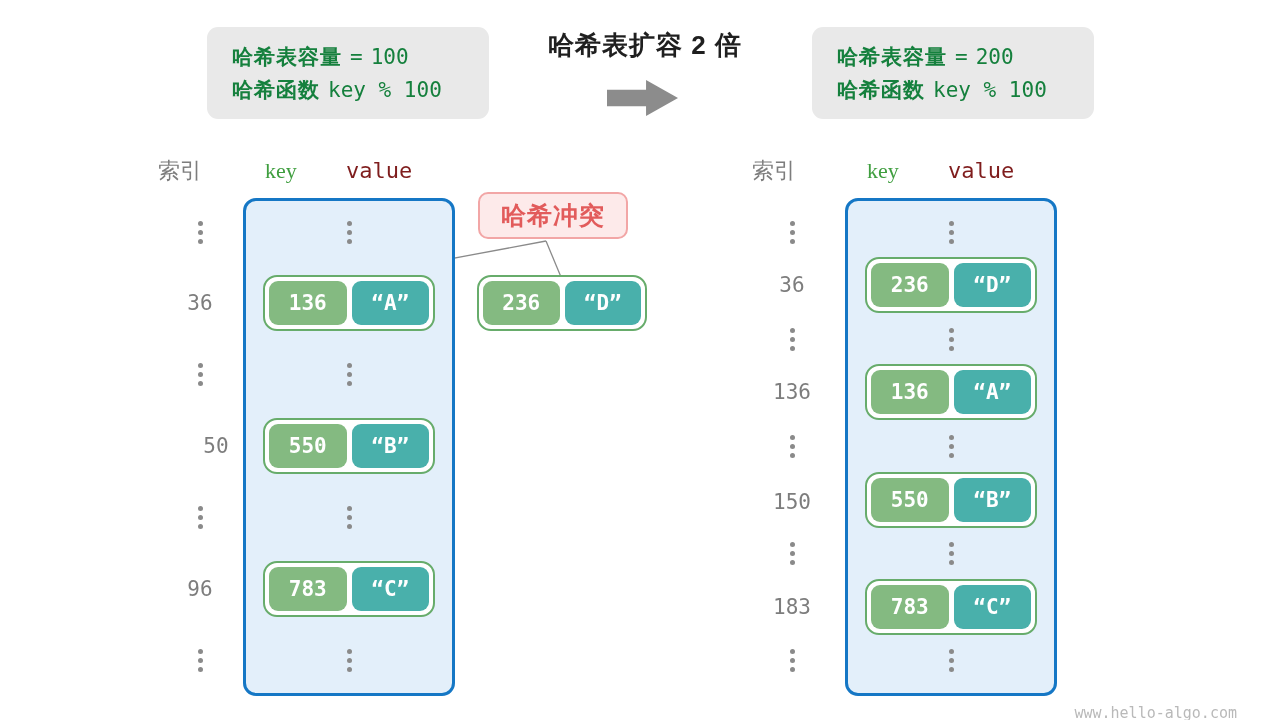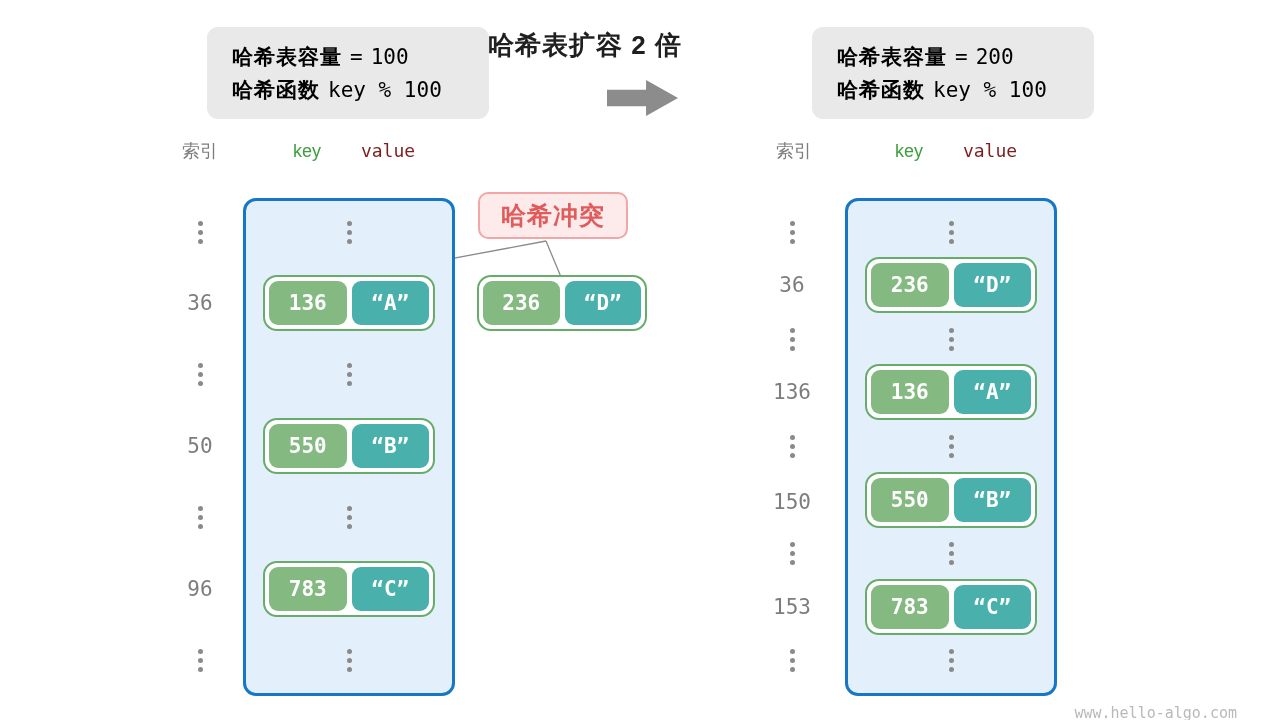--- a/index.html
+++ b/index.html
@@ -5,36 +5,36 @@
   html,body{margin:0;padding:0;background:#ffffff;}
   .canvas{
     position:relative;width:1280px;height:720px;background:#ffffff;
     font-family:"Liberation Sans",sans-serif;overflow:hidden;
   }
   
   .info-box{
     position:absolute;top:27px;width:282px;height:92px;background:#e9e9e9;
     border-radius:11px;box-sizing:border-box;padding:13px 0 0 25px;
   }
-  .info-line{height:33px;line-height:33px;font-size:21px;color:#000000;white-space:nowrap;}
+  .info-line{height:33px;line-height:33px;font-size:21px;color:#15803d;white-space:nowrap;}
   .info-cjk{font-weight:700;letter-spacing:1px;}
   .info-mono{font-family:"DejaVu Sans Mono",monospace;margin-left:8px;}
   
   .main-title{
-    position:absolute;left:488px;top:28px;width:314px;text-align:left;
+    position:absolute;left:488px;top:28px;width:314px;text-align:center;
     font-size:26px;font-weight:700;color:#1f1f1f;letter-spacing:1px;white-space:nowrap;
   }
   .arrow{
     position:absolute;left:607px;top:80px;width:71px;height:36px;background:#8c8c8c;
     clip-path:polygon(0 27%,55% 27%,55% 0,100% 50%,55% 100%,55% 73%,0 73%);
   }
   
-  .hdr{position:absolute;top:136px;width:84px;height:30px;line-height:30px;text-align:center;font-size:18px;white-space:nowrap;}
+  .hdr{position:absolute;top:156px;width:84px;height:30px;line-height:30px;text-align:left;font-size:22px;white-space:nowrap;}
   .hdr-index{color:#7d7d7d;}
-  .hdr-key{color:#3f9e3f;font-family:Liberation Sans, sans-serif;}
+  .hdr-key{color:#3f9e3f;font-family:Liberation Serif, serif;}
   .hdr-value{color:#7f1d1d;font-family:"DejaVu Sans Mono",monospace;}
   
   .table-box{
     position:absolute;top:198px;width:212px;height:498px;background:#e3effa;
     border:3px solid #1577c5;border-radius:13px;box-sizing:border-box;
   }
   
   .idx{
     position:absolute;width:80px;height:28px;line-height:28px;text-align:center;
     font-size:21px;color:#7d7d7d;font-family:"DejaVu Sans Mono",monospace;
@@ -142,21 +142,21 @@
       <i></i>
       <i></i>
     </div>
   <div class="dots" style="left:346px;top:649px;">
       <i></i>
       <i></i>
       <i></i>
     </div>
 
   <div class="idx" style="left:160px;top:289px;">36</div>
-  <div class="idx" style="left:160px;top:432px;">50</div>
+  <div class="idx" style="left:176px;top:432px;">50</div>
   <div class="idx" style="left:160px;top:575px;">96</div>
 
   <div class="pair" style="left:263px;top:275px;">
     <div class="cell cell-key">136</div>
     <div class="cell cell-value">“A”</div>
   </div>
   <div class="pair" style="left:263px;top:418px;">
     <div class="cell cell-key">550</div>
     <div class="cell cell-value">“B”</div>
   </div>
@@ -221,21 +221,21 @@
     </div>
   <div class="dots" style="left:948px;top:649px;">
       <i></i>
       <i></i>
       <i></i>
     </div>
 
   <div class="idx" style="left:752px;top:271px;">36</div>
   <div class="idx" style="left:752px;top:378px;">136</div>
   <div class="idx" style="left:752px;top:488px;">150</div>
-  <div class="idx" style="left:752px;top:593px;">153</div>
+  <div class="idx" style="left:752px;top:593px;">183</div>
 
   <div class="pair" style="left:865px;top:257px;">
     <div class="cell cell-key">236</div>
     <div class="cell cell-value">“D”</div>
   </div>
   <div class="pair" style="left:865px;top:364px;">
     <div class="cell cell-key">136</div>
     <div class="cell cell-value">“A”</div>
   </div>
   <div class="pair" style="left:865px;top:472px;">

